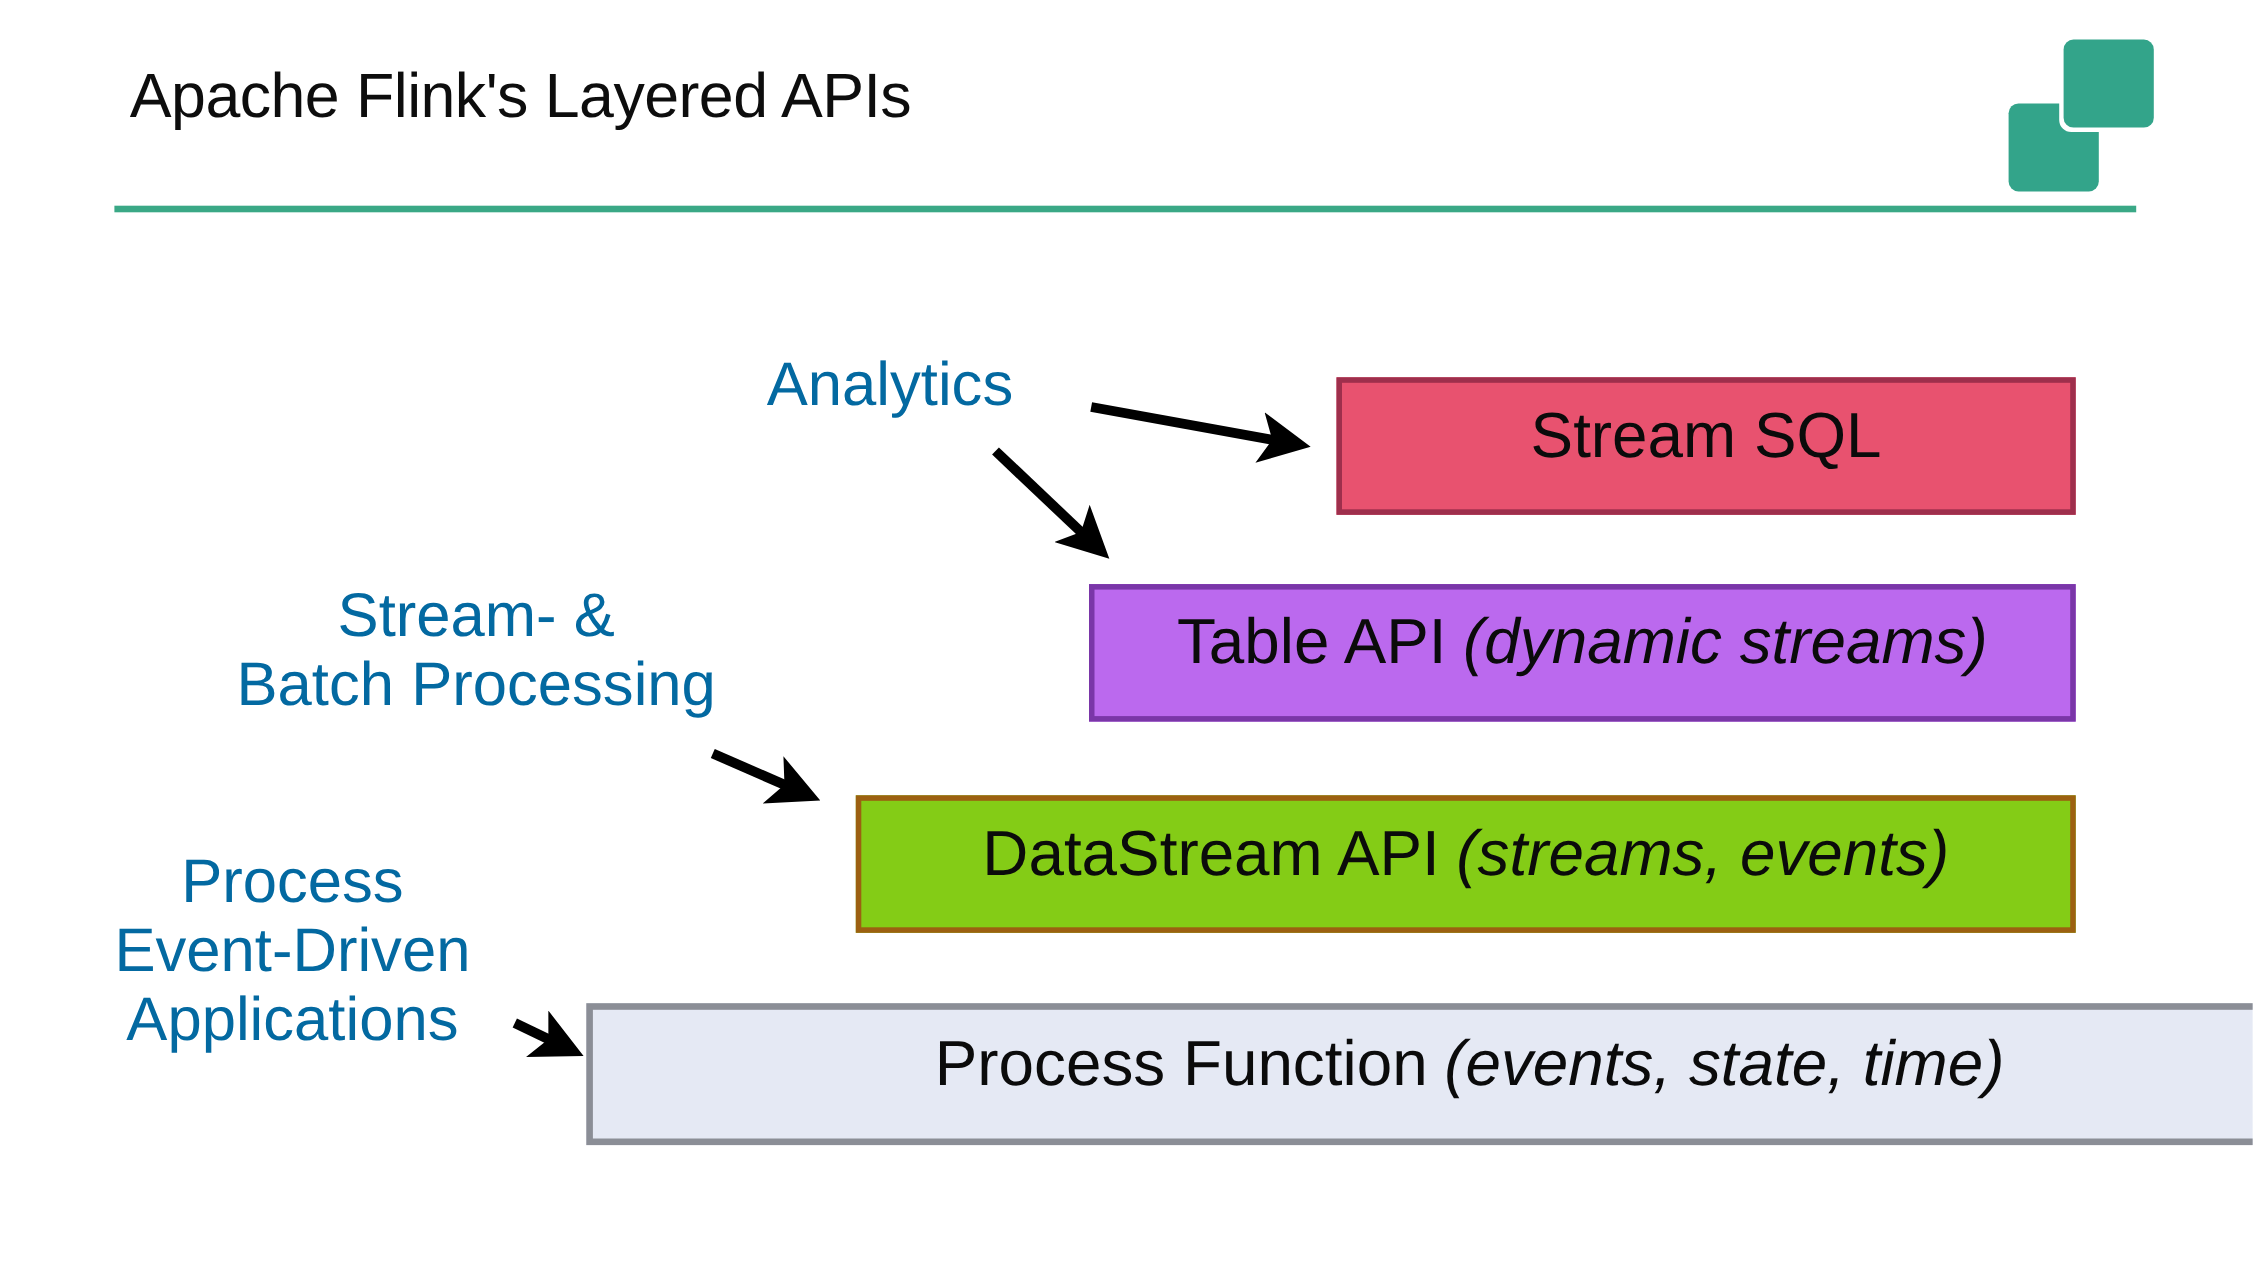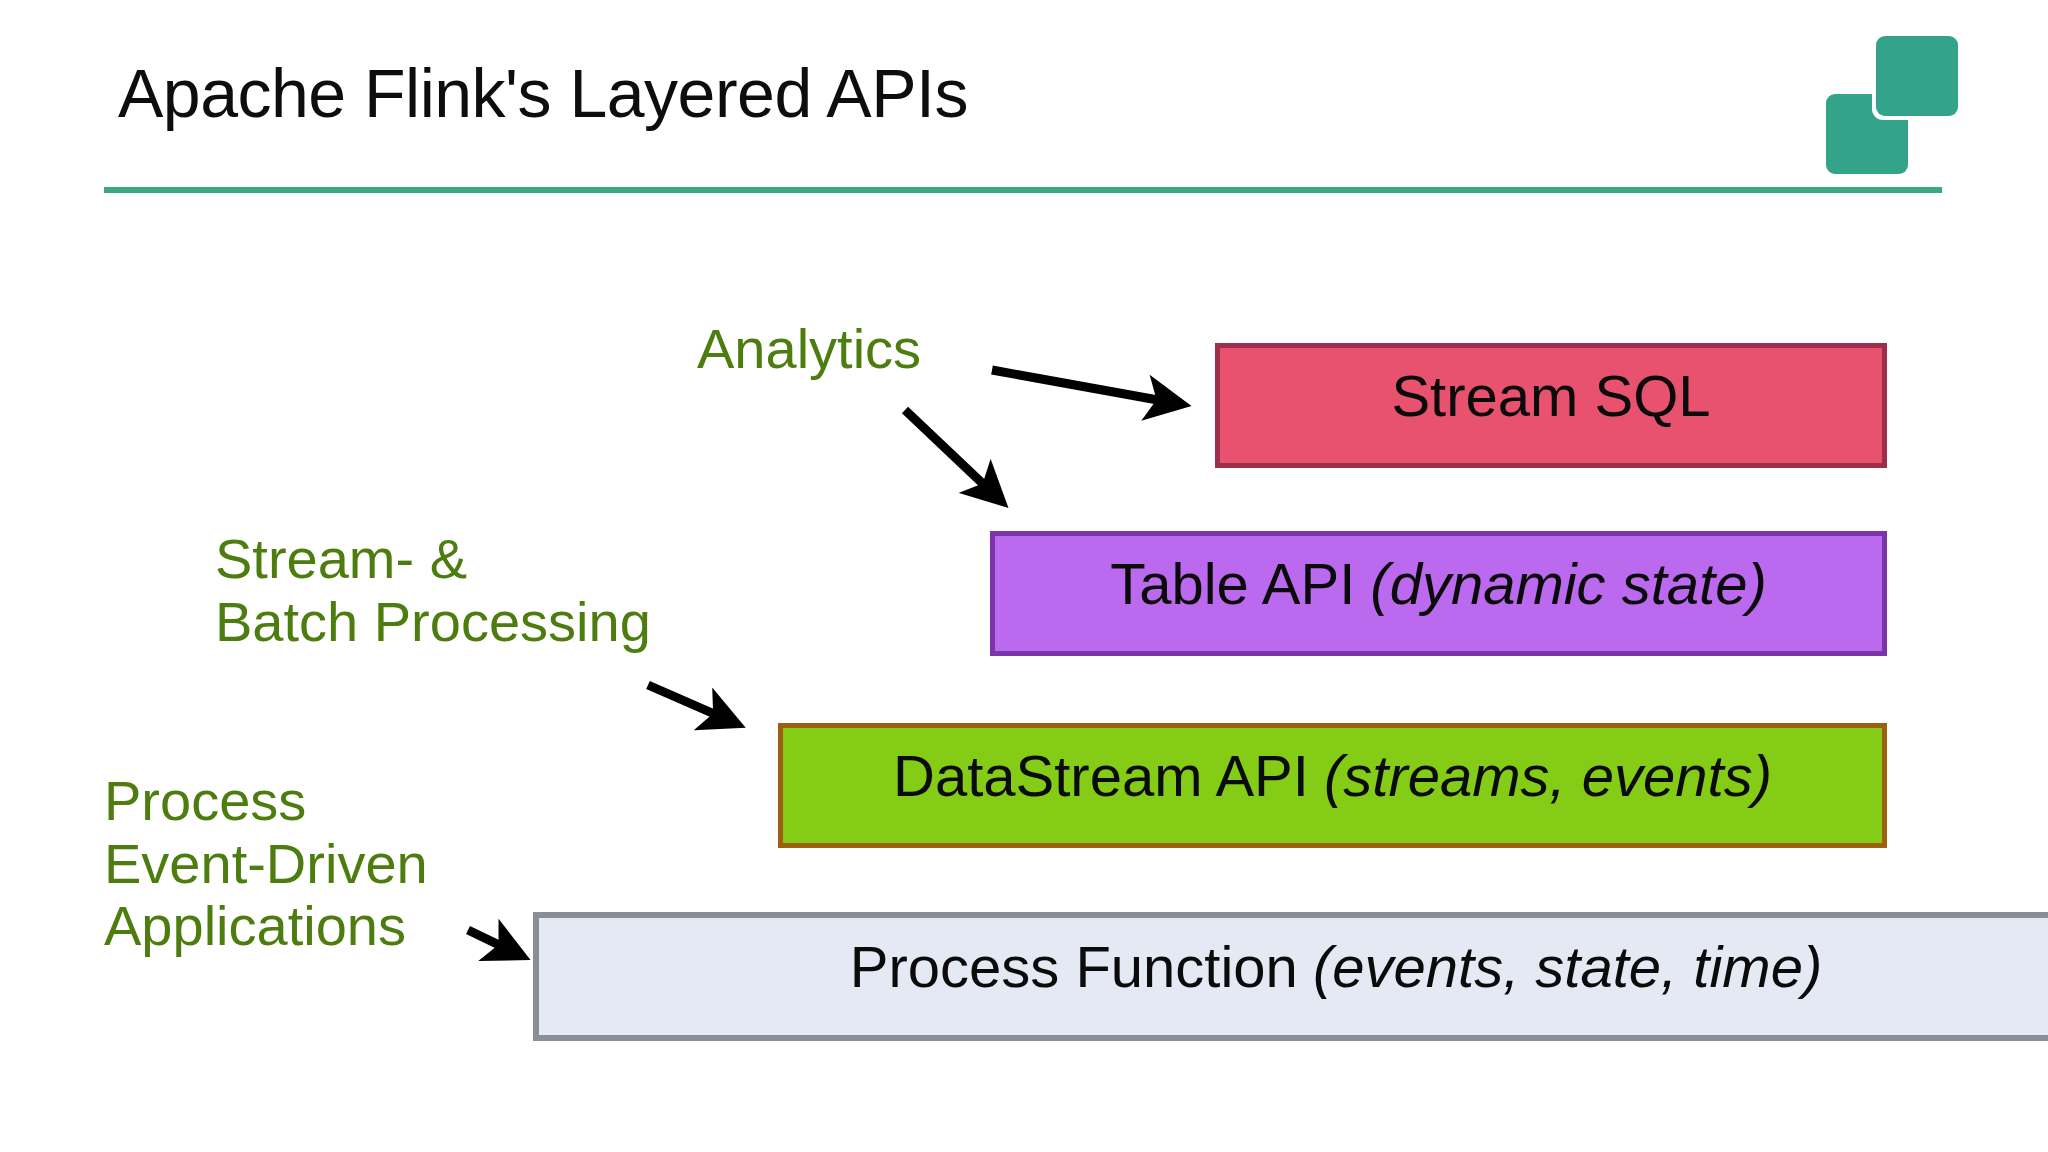--- a/index.html
+++ b/index.html
@@ -17,21 +17,21 @@
     height: 1152px;
     background: #ffffff;
     overflow: hidden;
   }
 
   
   #title {
     position: absolute;
     left: 118px;
     top: 58px;
-    font-size: 68px;
+    font-size: 57px;
     font-weight: 400;
     letter-spacing: -0.5px;
     color: #0d0d0d;
     line-height: 1.05;
     white-space: nowrap;
   }
   #title-rule {
     position: absolute;
     left: 104px;
     top: 187px;
@@ -116,23 +116,24 @@
     height: 129px;
     background: #e5e9f4;
     border: 6px solid #8b8e96;
   }
 
   
   .annot {
     position: absolute;
     font-size: 56px;
     line-height: 1.12;
-    color: #4d7c0f;
+    color: #0369a1;
     font-weight: 400;
     white-space: pre-line;
+    text-align: center;
   }
   #label-analytics { left: 697px; top: 318px; }
   #label-stream-batch { left: 215px; top: 528px; }
   #label-stateful { left: 104px; top: 770px; }
   #arrows { position: absolute; left: 0; top: 0; width: 2048px; height: 1152px; }
 </style>
 </head>
 <body>
 
 <div id="slide">
@@ -155,21 +156,21 @@
 Event-Driven
 Applications</div>
 
   <div class="layer-bar" id="bar-sql">
     <span>Stream SQL</span>
   </div>
 
   <div class="layer-bar" id="bar-table">
     <span>Table API</span>
     <span class="sp"></span>
-    <span class="ital">(dynamic state)</span>
+    <span class="ital">(dynamic streams)</span>
   </div>
 
   <div class="layer-bar" id="bar-datastream">
     <span>DataStream API</span>
     <span class="sp"></span>
     <span class="ital">(streams, events)</span>
   </div>
 
   <div class="layer-bar" id="bar-process">
     <span>Process Function</span>

